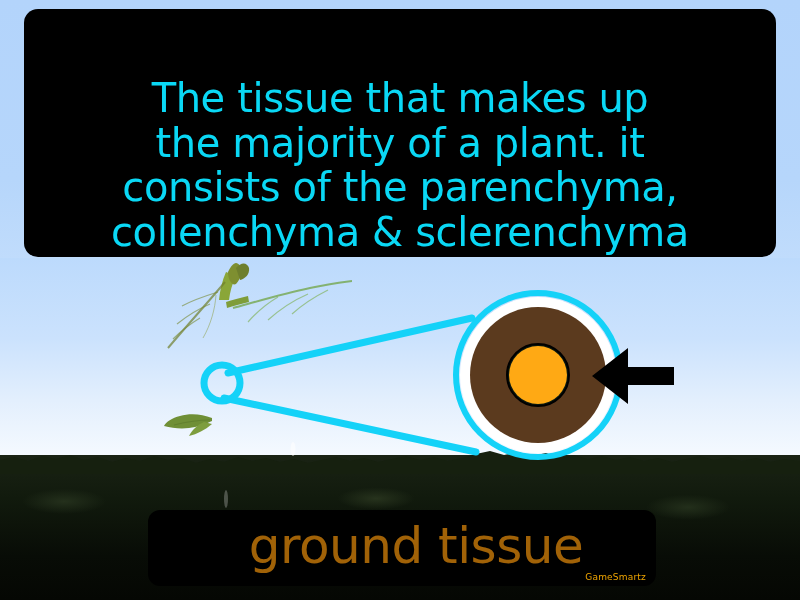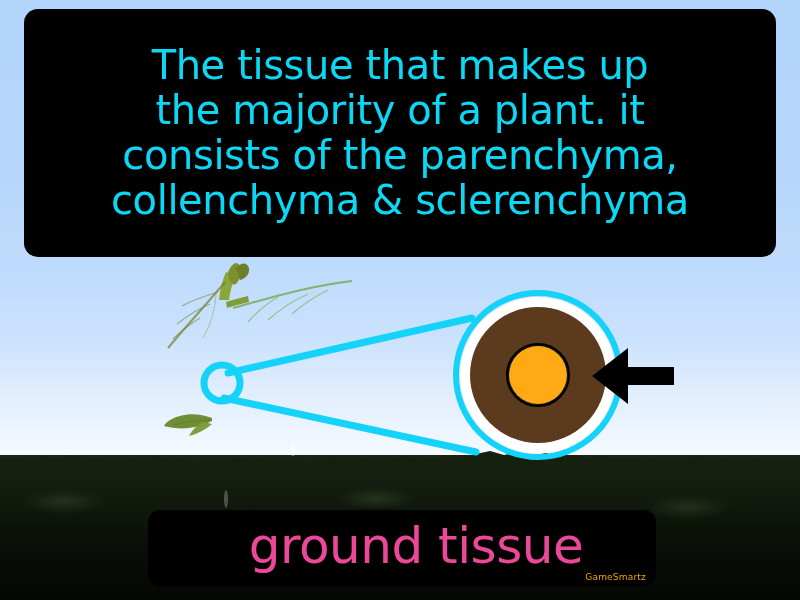--- a/index.html
+++ b/index.html
@@ -94,21 +94,21 @@
   .definition-box {
     position: absolute;
     left: 24px;
     top: 9px;
     width: 752px;
     height: 248px;
     background: #000000;
     border-radius: 14px;
     box-sizing: border-box;
     display: flex;
-    align-items: center;
+    align-items: flex-end;
     justify-content: center;
     padding: 2px 10px;
   }
   .definition-text {
     color: #0ad8f5;
     font-family: "DejaVu Sans", "Liberation Sans", sans-serif;
     font-size: 40px;
     font-weight: 400;
     line-height: 1.12;
     text-align: center;
@@ -125,21 +125,21 @@
     width: 508px;
     height: 76px;
     background: #000000;
     border-radius: 12px;
     box-sizing: border-box;
     display: flex;
     align-items: center;
     justify-content: center;
   }
   .term-text {
-    color: #ec4899;
+    color: #a16207;
     font-family: "DejaVu Sans", "Liberation Sans", sans-serif;
     font-size: 50px;
     font-weight: 400;
     line-height: 1;
     letter-spacing: -0.5px;
     text-align: center;
     padding-bottom: 4px;
     margin-left: 28px;
   }
   .watermark {

